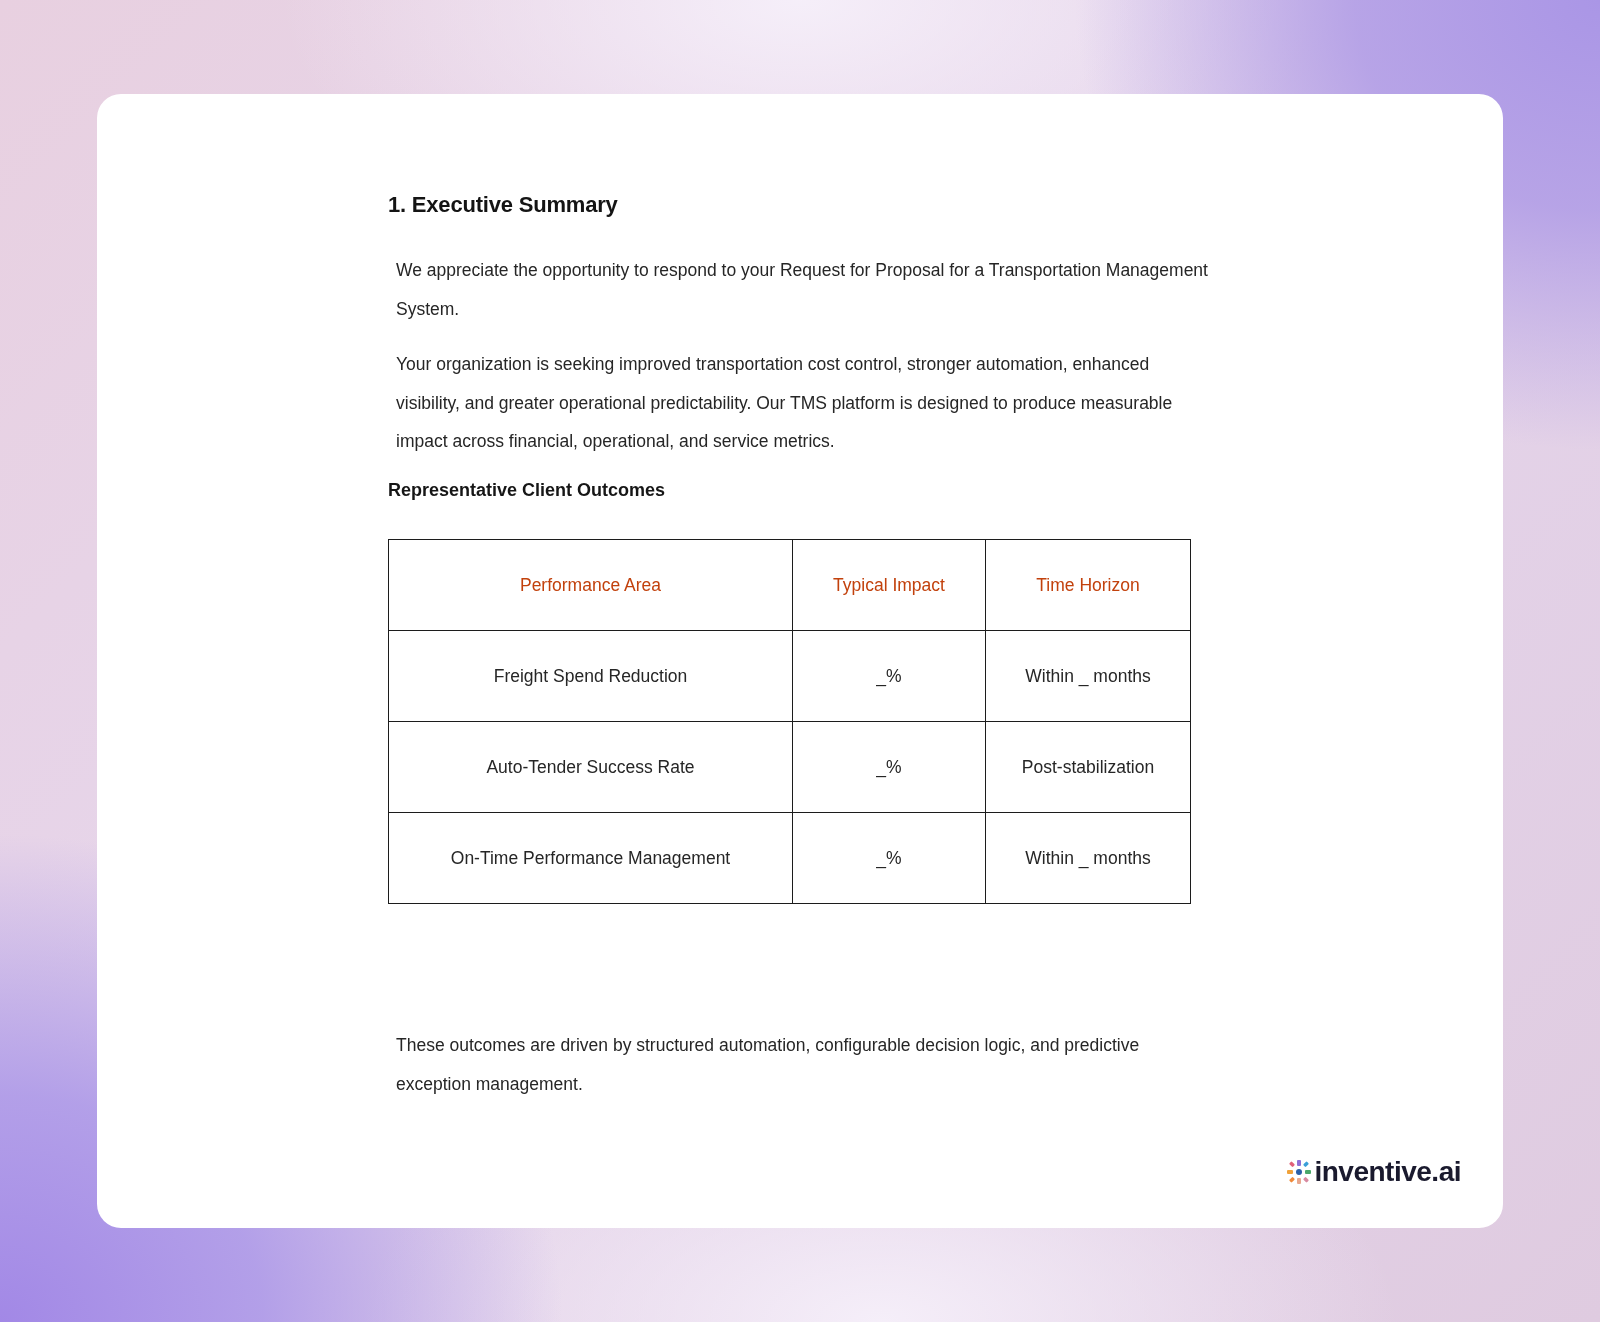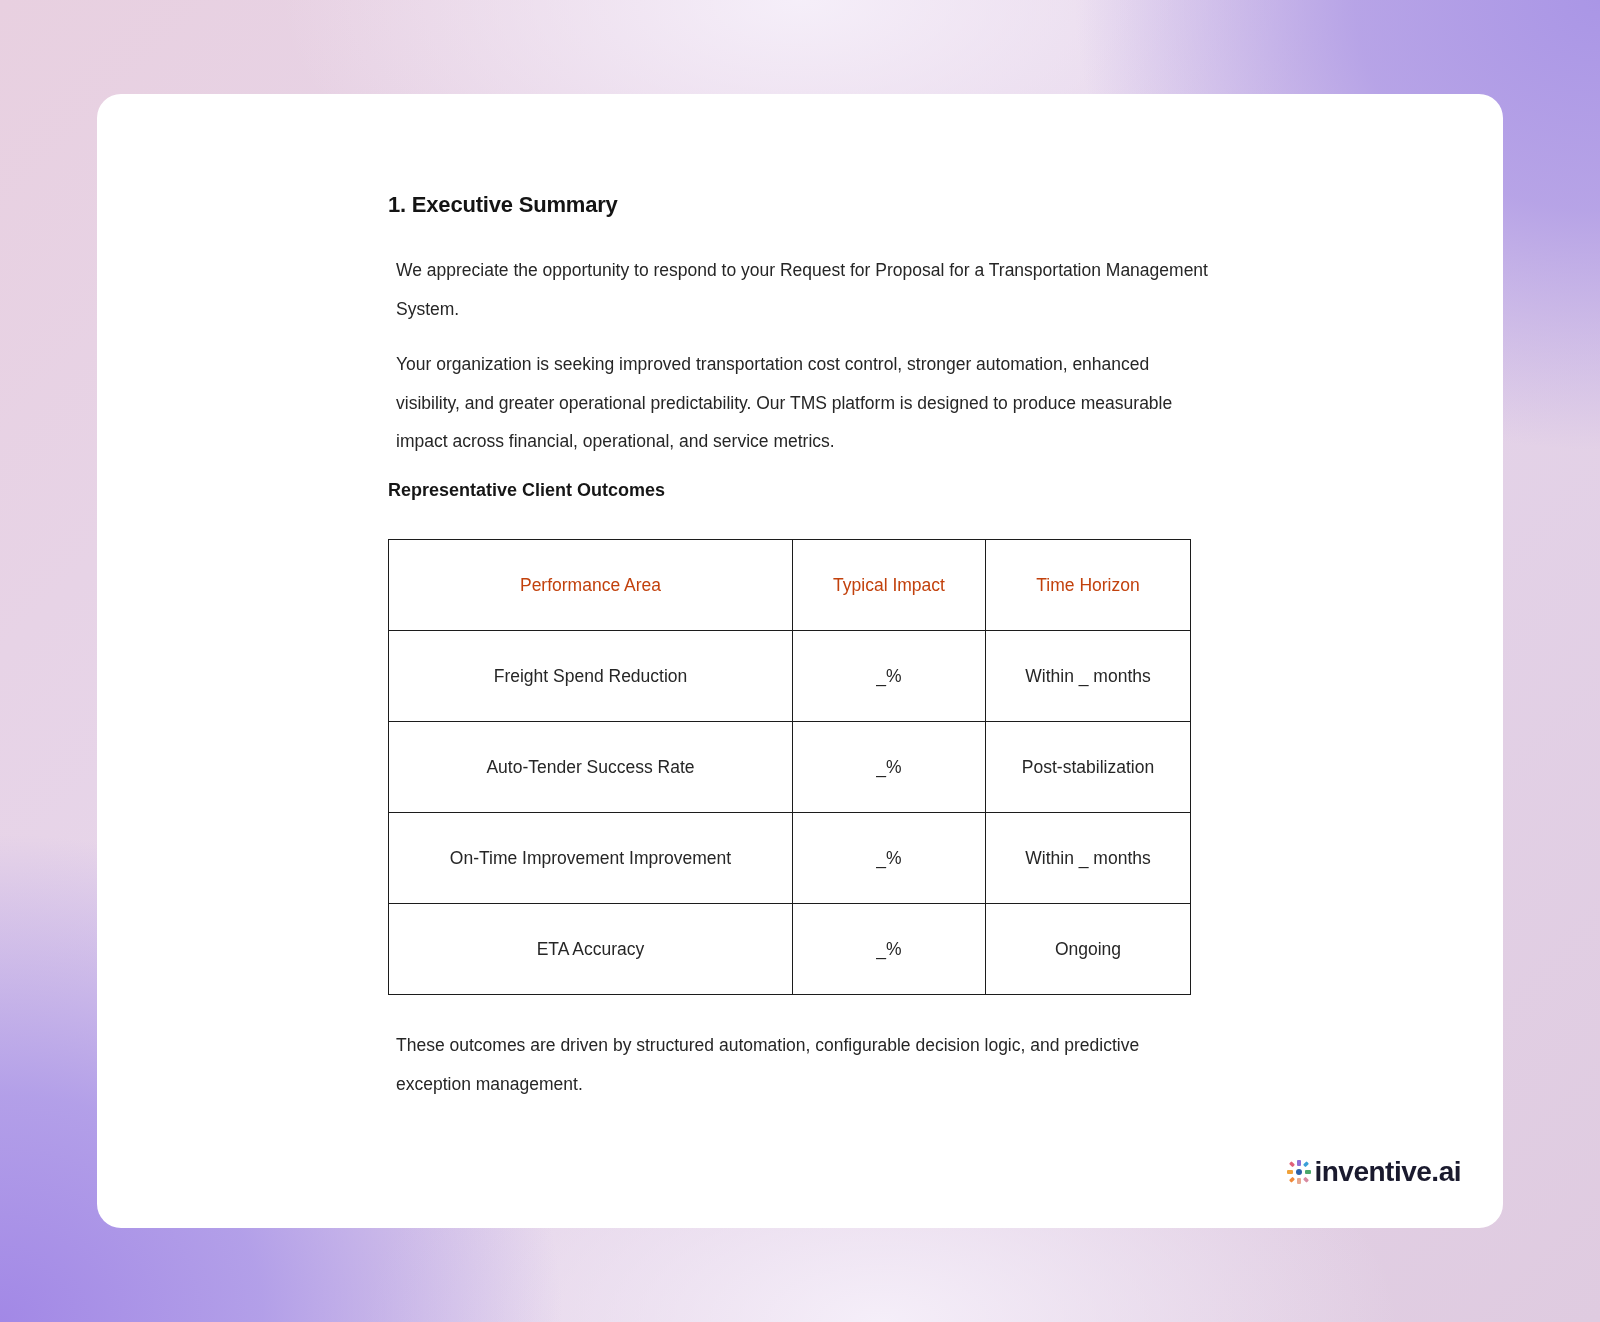--- a/index.html
+++ b/index.html
@@ -138,28 +138,23 @@
           <td>Freight Spend Reduction</td>
           <td>_%</td>
           <td>Within _ months</td>
         </tr>
         <tr>
           <td>Auto-Tender Success Rate</td>
           <td>_%</td>
           <td>Post-stabilization</td>
         </tr>
         <tr>
-          <td>On-Time Improvement Improvement</td>
+          <td>On-Time Performance Management</td>
           <td>_%</td>
           <td>Within _ months</td>
-        </tr>
-        <tr>
-          <td>ETA Accuracy</td>
-          <td>_%</td>
-          <td>Ongoing</td>
         </tr>
       </tbody>
     </table>
 
     <div class="para p3">These outcomes are driven by structured automation, configurable decision logic, and predictive exception management.</div>
   </div>
 
   <div class="logo">
     <svg class="logo-mark" viewBox="0 0 26 26">
 

